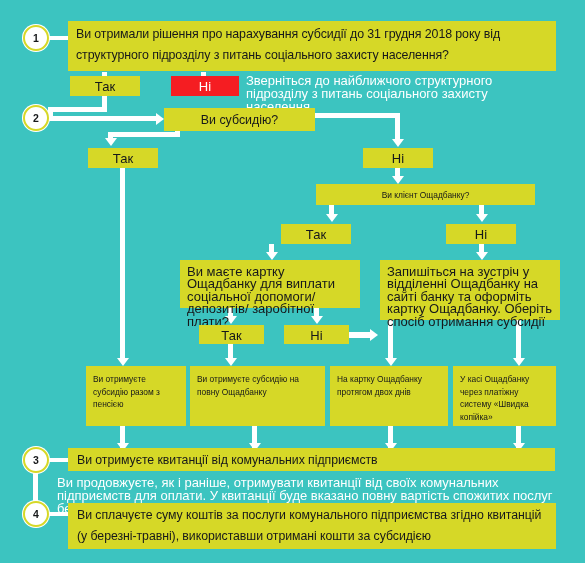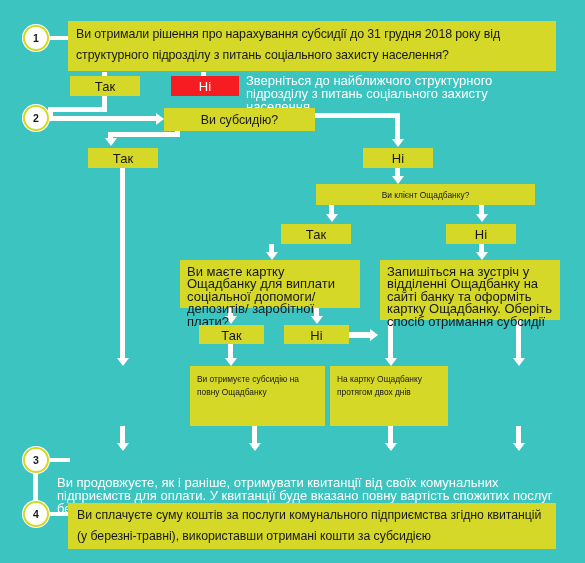--- a/index.html
+++ b/index.html
@@ -145,40 +145,43 @@
   <div class="arrow-r" style="left:370px;top:329px;"></div>
 
   <div class="ln" style="left:228px;top:344px;width:5px;height:18px;"></div>
   <div class="arrow" style="left:224.5px;top:358px;"></div>
 
   <div class="ln" style="left:388px;top:320px;width:5px;height:42px;"></div>
   <div class="arrow" style="left:384.5px;top:358px;"></div>
   <div class="ln" style="left:516px;top:320px;width:5px;height:42px;"></div>
   <div class="arrow" style="left:512.5px;top:358px;"></div>
 
+  <div class="box outcome" style="left:86px;top:366px;width:100px;height:60px;">Ви отримуєте субсидію разом з пенсією</div>
   <div class="box outcome" style="left:190px;top:366px;width:135px;height:60px;">Ви отримуєте субсидію на повну Ощадбанку</div>
   <div class="box outcome" style="left:330px;top:366px;width:118px;height:60px;">На картку Ощадбанку протягом двох днів</div>
+  <div class="box outcome" style="left:453px;top:366px;width:103px;height:60px;">У касі Ощадбанку через платіжну систему «Швидка копійка»</div>
 
   <div class="ln" style="left:120px;top:426px;width:5px;height:22px;"></div>
   <div class="arrow" style="left:116.5px;top:443px;"></div>
   <div class="ln" style="left:252px;top:426px;width:5px;height:22px;"></div>
   <div class="arrow" style="left:248.5px;top:443px;"></div>
   <div class="ln" style="left:388px;top:426px;width:5px;height:22px;"></div>
   <div class="arrow" style="left:384.5px;top:443px;"></div>
   <div class="ln" style="left:516px;top:426px;width:5px;height:22px;"></div>
   <div class="arrow" style="left:512.5px;top:443px;"></div>
 
   <div class="badge" style="left:22px;top:446px;">
     <div class="ring">
       <span class="num">3</span>
     </div>
   </div>
   <div class="ln" style="left:48px;top:458px;width:22px;height:4px;"></div>
   <div class="ln" style="left:33px;top:470px;width:5px;height:40px;"></div>
 
+  <div class="box step-main" style="left:68px;top:448px;width:487px;height:23px;">Ви отримуєте квитанції від комунальних підприємств</div>
 
   <div class="box note note-sm" style="left:57px;top:476px;width:498px;height:28px;padding:0;">Ви продовжуєте, як і раніше, отримувати квитанції від своїх комунальних підприємств для оплати. У квитанції буде вказано повну вартість спожитих послуг без урахування субсидії</div>
 
   <div class="badge" style="left:22px;top:500px;">
     <div class="ring">
       <span class="num">4</span>
     </div>
   </div>
   <div class="ln" style="left:48px;top:512px;width:22px;height:4px;"></div>
 

